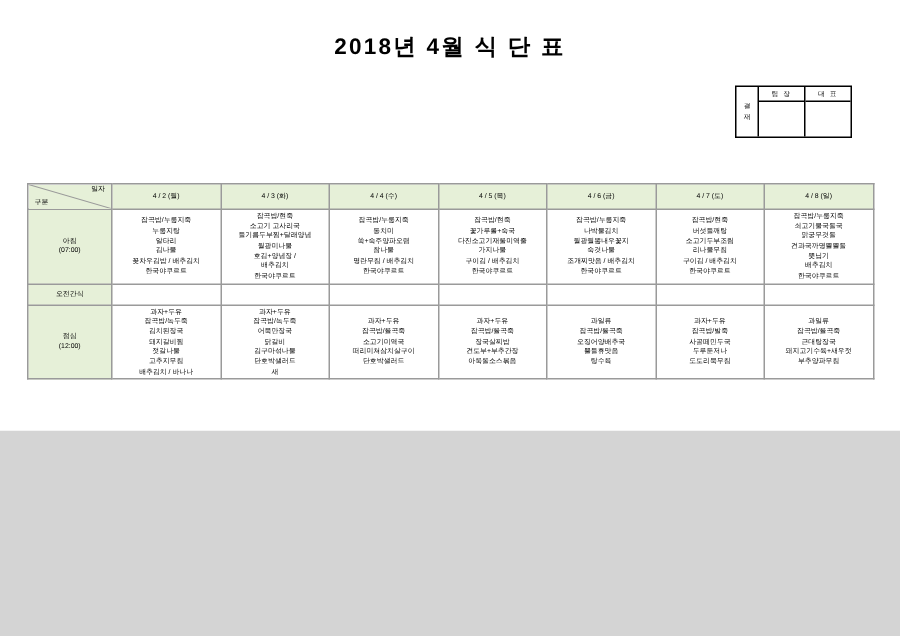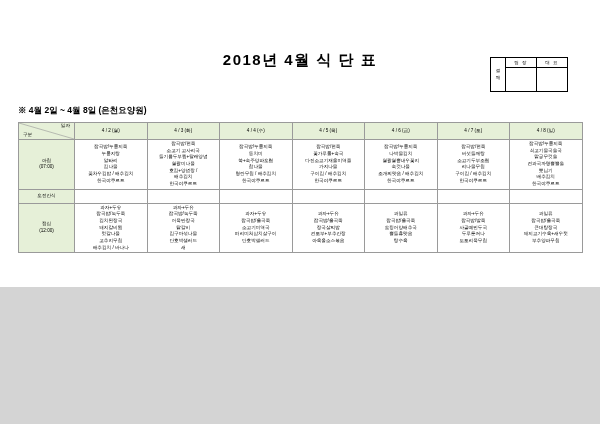--- a/index.html
+++ b/index.html
@@ -41,21 +41,20 @@
   .title {
     position: absolute;
     top: 22px;
     left: 0;
     width: 600px;
     text-align: center;
     font-size: 15px;
     font-weight: bold;
     letter-spacing: 1.5px;
     color: #000;
-    margin-top: 29px;
   }
   .approval-box {
     position: absolute;
     right: 32px;
     top: 57px;
     width: 76px;
     height: 33px;
     border: 1px solid #000;
     display: flex;
     font-size: 4.5px;
@@ -186,21 +185,20 @@
         <div class="hdr">팀 장</div>
         <div class="body"></div>
       </div>
       <div class="approval-cell">
         <div class="hdr">대 표</div>
         <div class="body"></div>
       </div>
     </div>
   </div>
 
-  <div class="week-label">※ 4월 2일 ~ 4월 8일 (은천요양원)</div>
 
   <table class="menu">
     <colgroup>
       <col style="width:56px">
       <col style="width:72.5px">
       <col style="width:72.5px">
       <col style="width:72.5px">
       <col style="width:72.5px">
       <col style="width:72.5px">
       <col style="width:72.5px">

